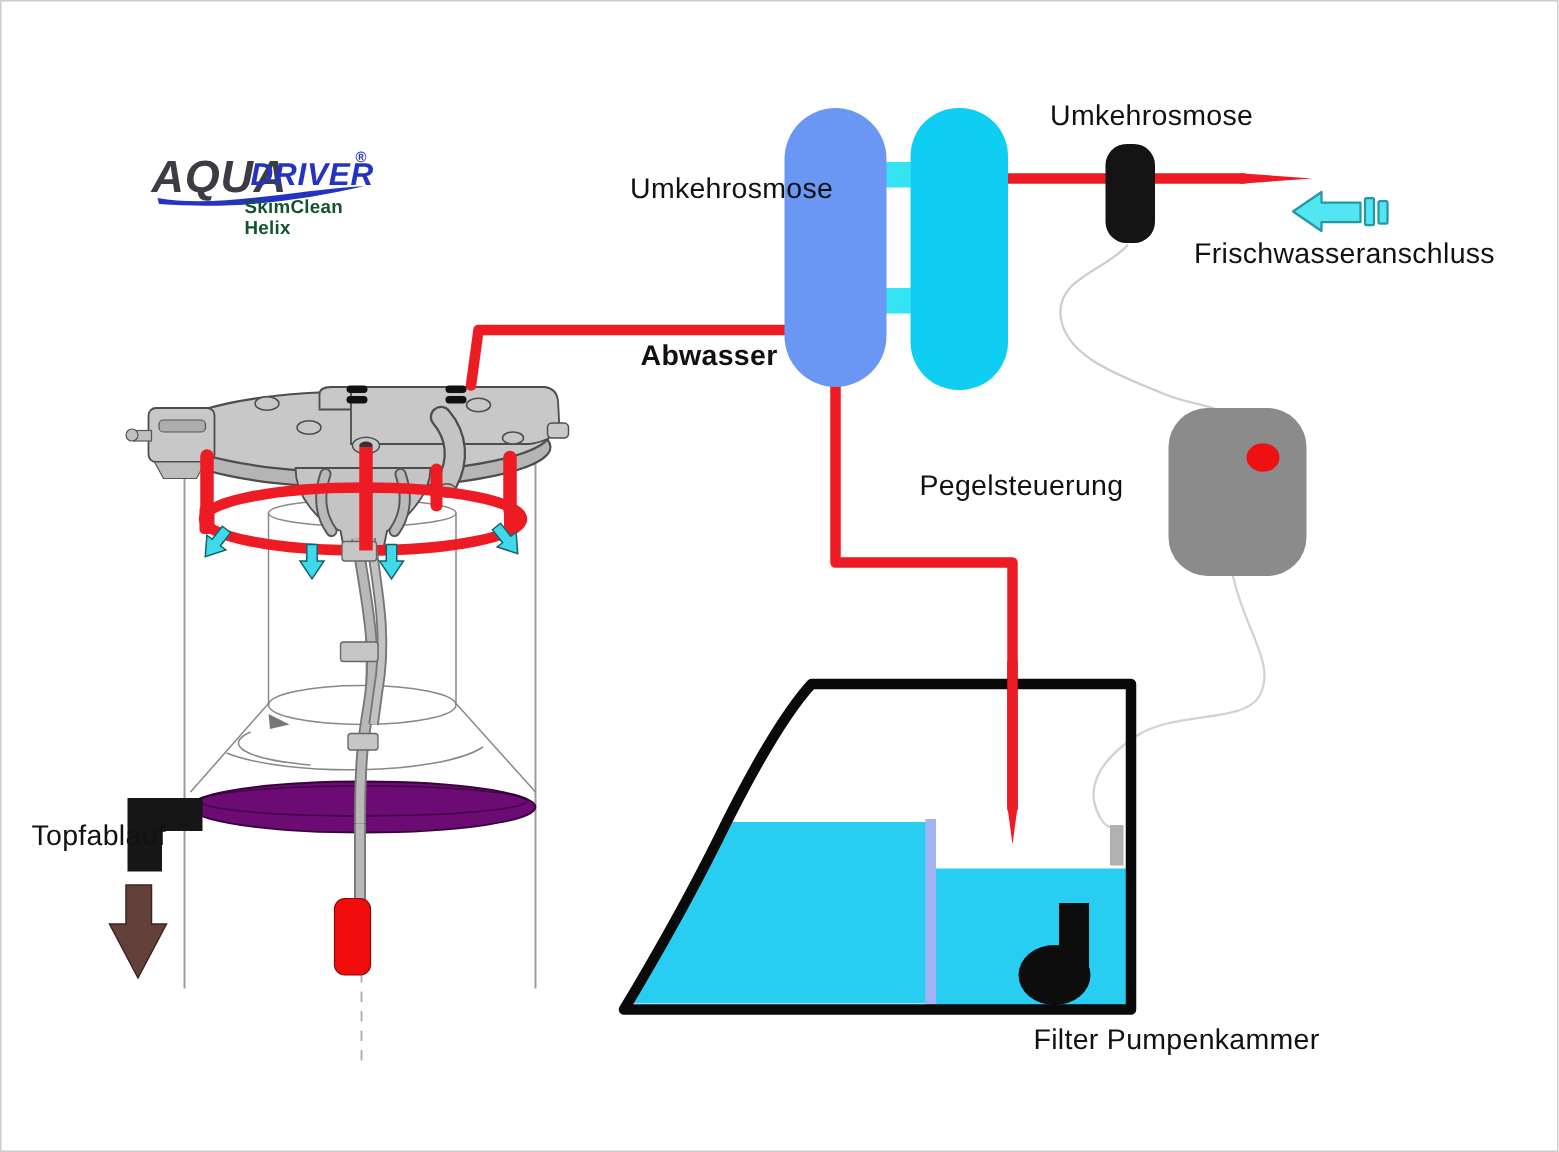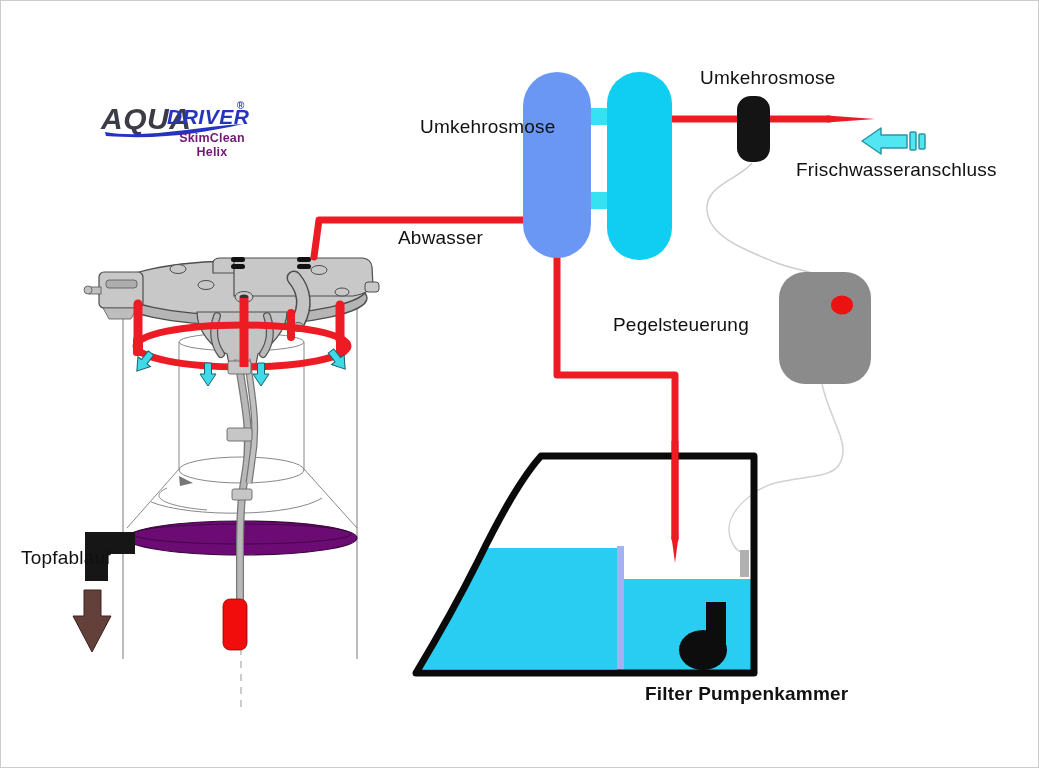--- a/index.html
+++ b/index.html
@@ -22,22 +22,22 @@
   .logo-driver{
     position:absolute;left:66px;top:3px;font-size:21px;font-weight:bold;
     font-style:italic;color:#2433c0;letter-spacing:0.5px;text-align:right;
   }
   .logo-reg{
     position:absolute;left:136px;top:-2px;font-size:10px;color:#2433c0;
     font-weight:bold;
   }
   .logo-swoosh{position:absolute;left:2px;top:22px;}
   .logo-sub{
-    position:absolute;left:62px;top:29px;font-size:12.5px;color:#701a75;
-    font-weight:bold;letter-spacing:0.2px;text-align:center;
+    position:absolute;left:62px;top:29px;font-size:12.5px;color:#14532d;
+    font-weight:bold;letter-spacing:0.2px;
   }
 </style>
 </head>
 <body>
 
 <div class="canvas">
 
   <svg class="diagram-svg" width="1039" height="768" viewBox="0 0 1039 768">
 
     <g>
@@ -212,27 +212,27 @@
 
     <line x1="674" y1="440" x2="674" y2="538" stroke="#ed1c24" stroke-width="7"></line>
   </svg>
 
   <div class="lbl" style="left:419px;top:116px;">Umkehrosmose</div>
 
   <div class="lbl" style="left:699px;top:67px;">Umkehrosmose</div>
 
   <div class="lbl" style="left:795px;top:159px;">Frischwasseranschluss</div>
 
-  <div class="lbl" style="left:397px;top:227px;">Abwasser</div>
+  <div class="lbl" style="left:426px;top:227px;font-weight:bold;">Abwasser</div>
 
   <div class="lbl" style="left:612px;top:314px;">Pegelsteuerung</div>
 
   <div class="lbl" style="left:20px;top:499px;margin-top:48px;">Topfablauf</div>
 
-  <div class="lbl" style="left:644px;top:683px;font-weight:bold;">Filter Pumpenkammer</div>
+  <div class="lbl" style="left:688px;top:683px;">Filter Pumpenkammer</div>
 
   <div class="logo">
     <span class="logo-aqua">AQUA</span>
     <span class="logo-driver">DRIVER</span>
     <span class="logo-reg">®</span>
     <svg class="logo-swoosh" width="142" height="16" viewBox="0 0 142 16">
       <path d="M2,8 C40,15 92,3 140,0 C100,9 58,16 3,12 Z" fill="#2433c0"></path>
     </svg>
     <div class="logo-sub">SkimClean Helix</div>
   </div>

